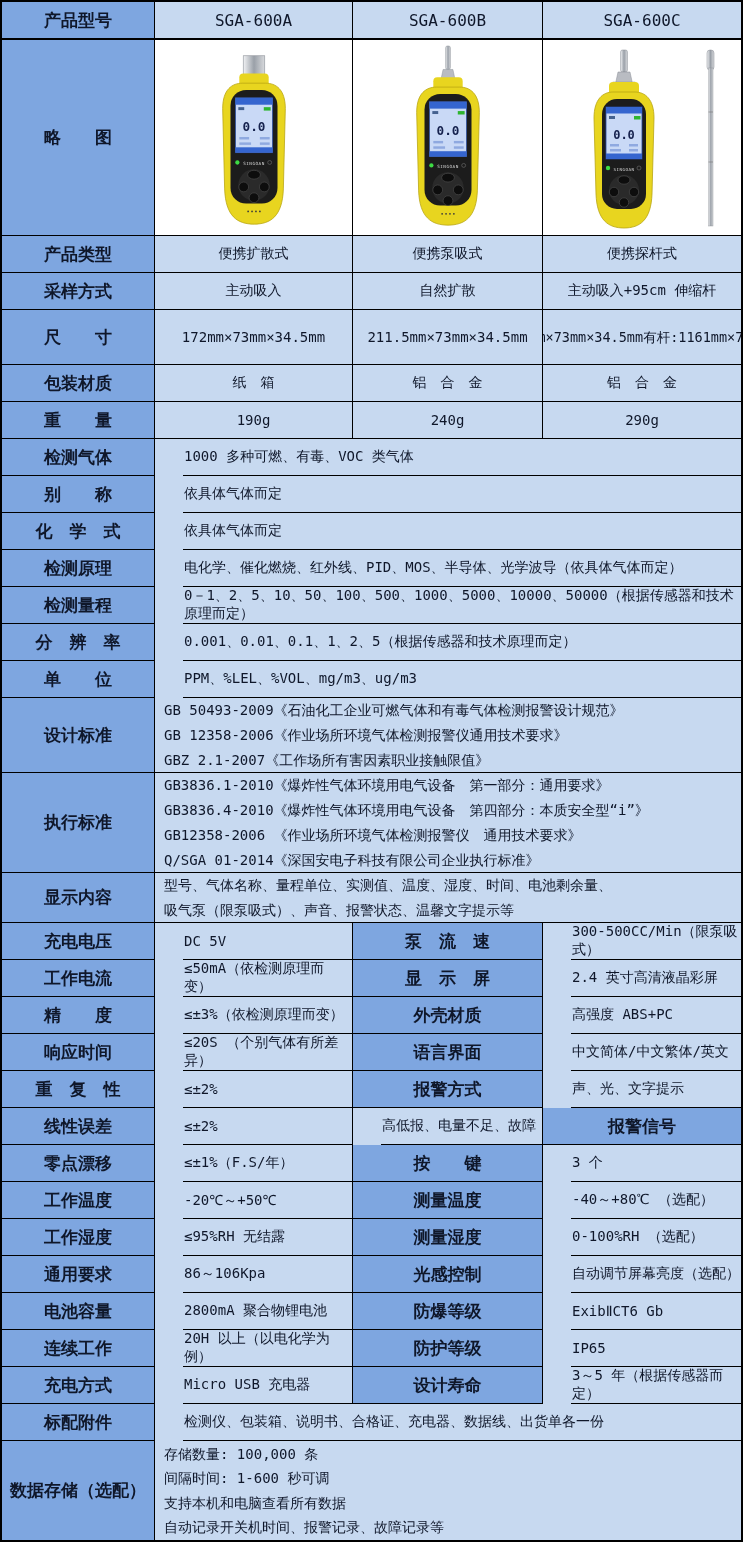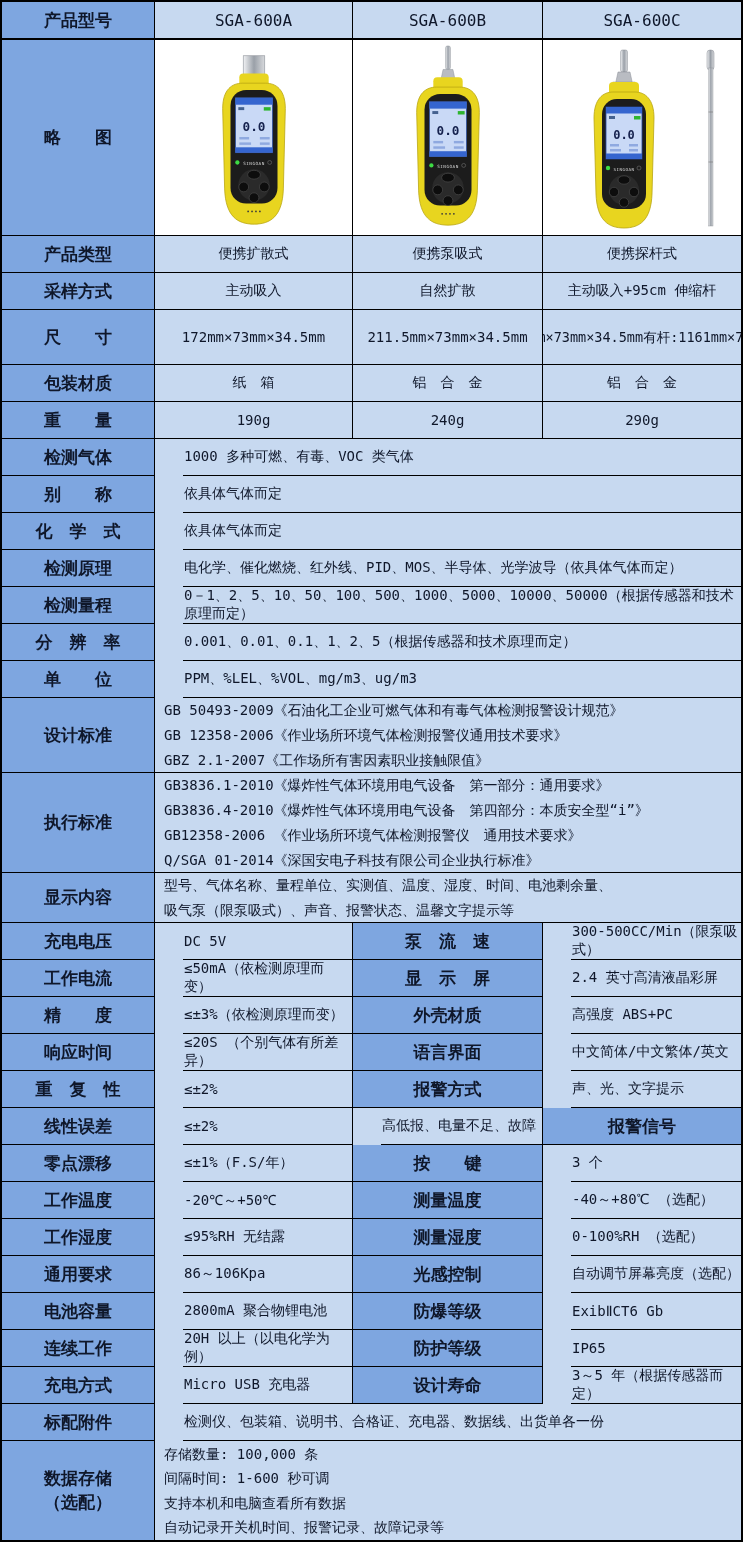--- a/index.html
+++ b/index.html
@@ -24,21 +24,21 @@
   .hdr .c{border-bottom-width:2px;}
   .hdr .vc{font-size:16px;}
   .ph{height:196px;}
   .std{height:37px;}
   .size{height:55px;}
   .design{height:75px;}.design .lines div{line-height:25px;}
   .exec{height:100px;}.exec .lines div{line-height:25px;}
   .disp{height:50px;}.disp .lines div{line-height:25px;}
   .store{height:99px;}.store .c{border-bottom:none;}
   .store .lines div{line-height:24.5px;}
-  .lc2{flex-direction:column;line-height:24px;}
+  .lc2{flex-direction:row;line-height:24px;}
   .sizec{flex-direction:row;align-items:center;justify-content:center;padding-left:5px;font-size:13.5px;}
   .sizec div{line-height:25px;white-space:nowrap;}
   svg text{font-family:"DejaVu Sans Mono",monospace;}
 </style>
 </head>
 <body>
 
 <div class="tbl">
 
   <div class="r hdr">

